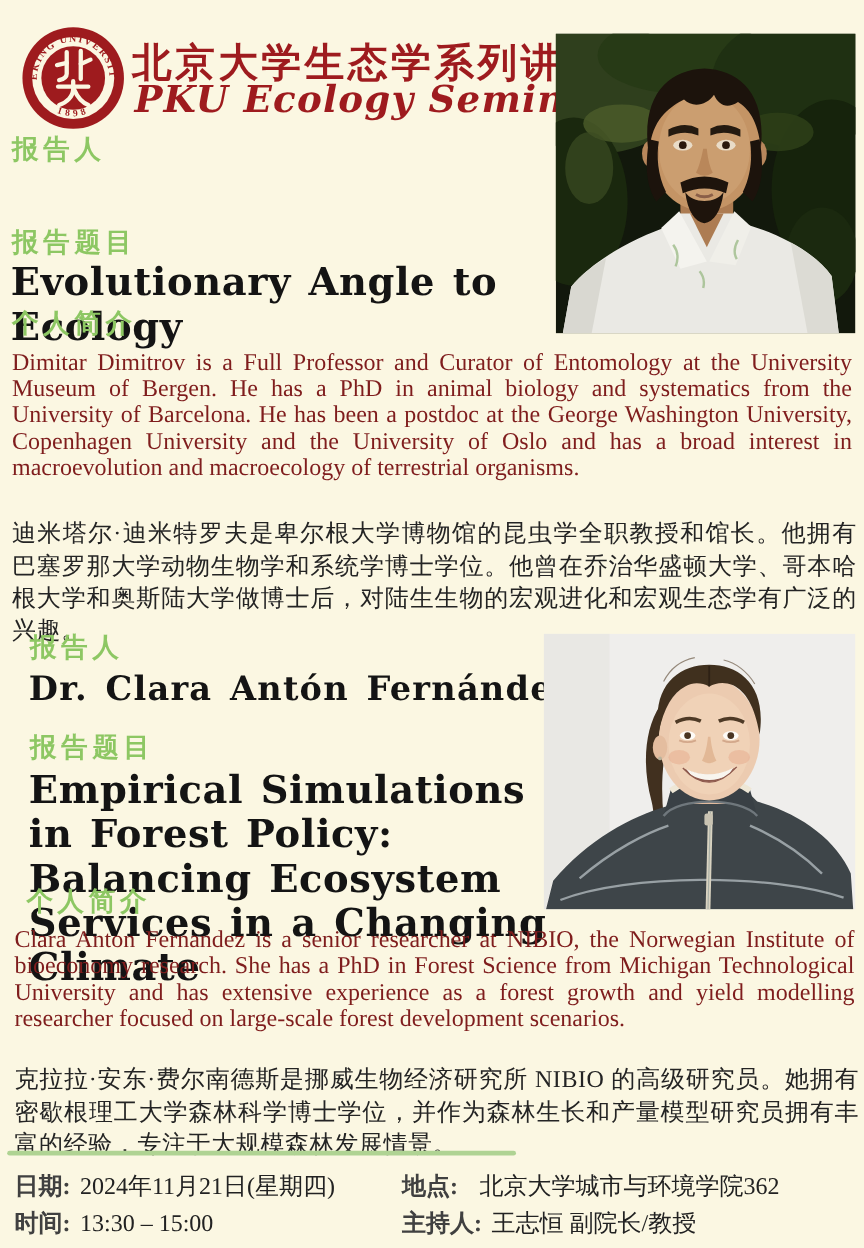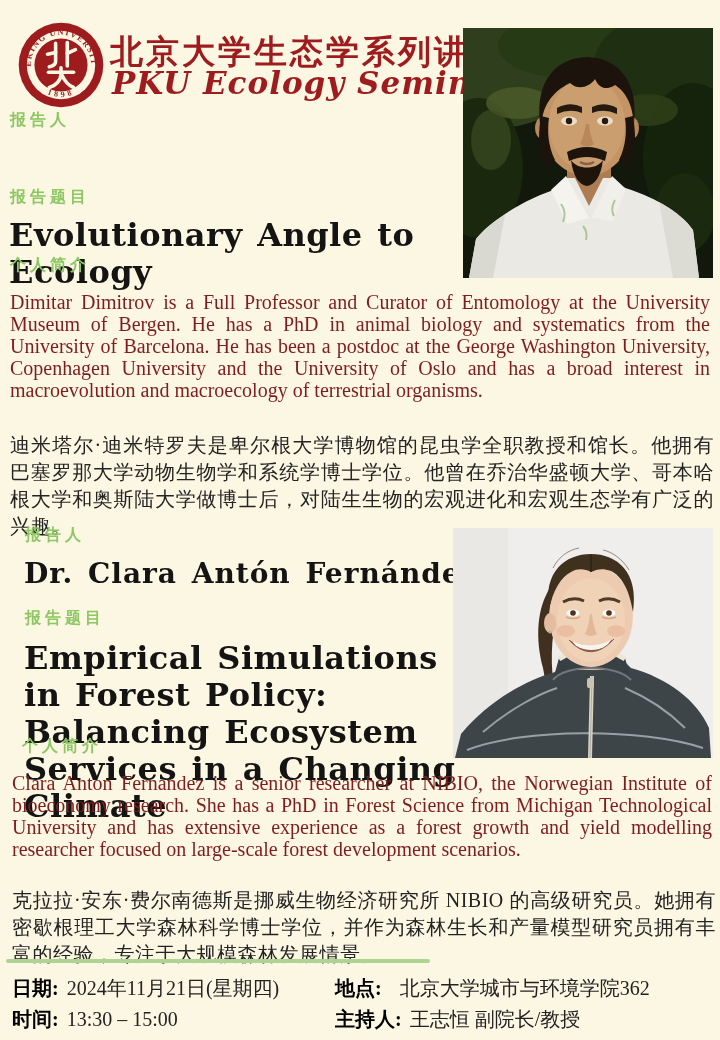--- a/index.html
+++ b/index.html
@@ -12,42 +12,42 @@
   .abs { position:absolute; }
   .title-zh {
     font-size:33px; font-weight:bold; letter-spacing:3px;
     color:#9E1B1E; font-family:"Liberation Serif", serif;
   }
   .title-en {
     font-size:31px; font-style:italic; font-weight:600; letter-spacing:1px;
     color:#9E1B1E; font-family:"DejaVu Serif", serif;
   }
   .green-label {
-    font-size:16px; font-weight:bold; letter-spacing:4px;
+    font-size:22px; font-weight:bold; letter-spacing:4px;
     color:#8DC763; font-family:"Liberation Serif", serif;
   }
   .speaker-name {
     font-size:28px; font-weight:bold; letter-spacing:1px; word-spacing:4px;
     color:#141414; font-family:"DejaVu Serif", serif;
   }
   .talk-title {
     font-size:32px; font-weight:bold; letter-spacing:0.5px; word-spacing:3px;
     line-height:37px; color:#141414; font-family:"DejaVu Serif", serif;
   }
   .bio-en {
     font-size:20px; line-height:22px; text-align:justify; color:#7f1d1d;
     font-family:"Liberation Serif", serif;
   }
   .bio-zh {
     font-size:20px; line-height:27px; text-align:justify; color:#242424;
     letter-spacing:0.5px; font-family:"Liberation Serif", serif;
   }
   .divider { background:#AFD393; border-radius:2px; }
   .foot-row { font-size:20px; white-space:nowrap; }
-  .foot-label { font-weight:bold; color:#000000; margin-right:8px;margin-top:20px; }
+  .foot-label { font-weight:bold; color:#404040; margin-right:8px;margin-top:20px; }
   .photo-frame { overflow:hidden; }
   .photo-frame svg { display:block; width:100%; height:100%; }
 </style>
 </head>
 <body>
 
 <div class="page">
 
   <svg class="abs" style="left:16px; top:20px;" width="90" height="90" viewBox="0 0 100 100" aria-hidden="true">
     <circle cx="50" cy="50" r="47" fill="#9E1B1E"></circle>

